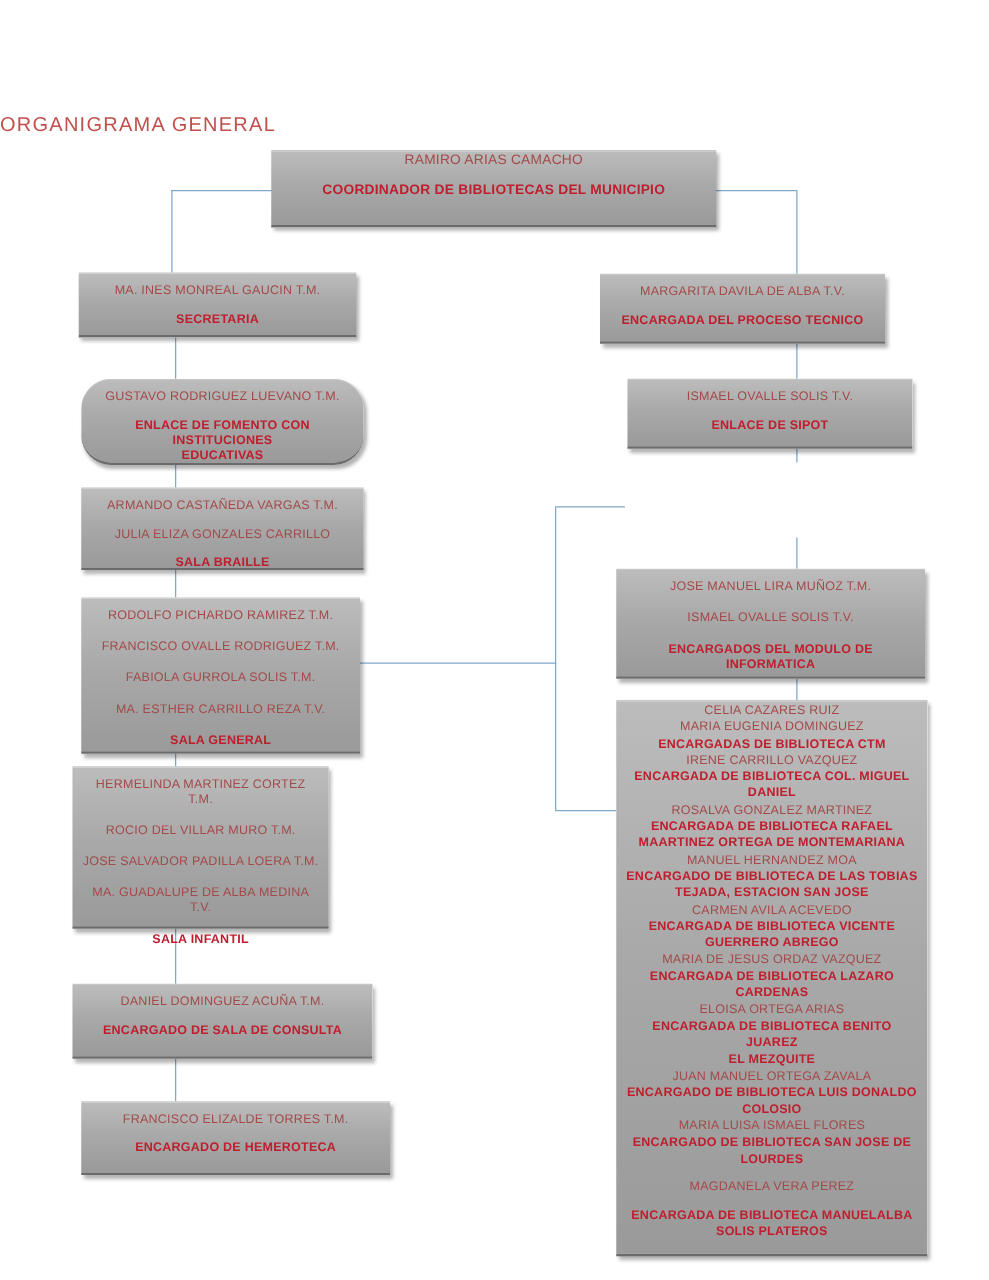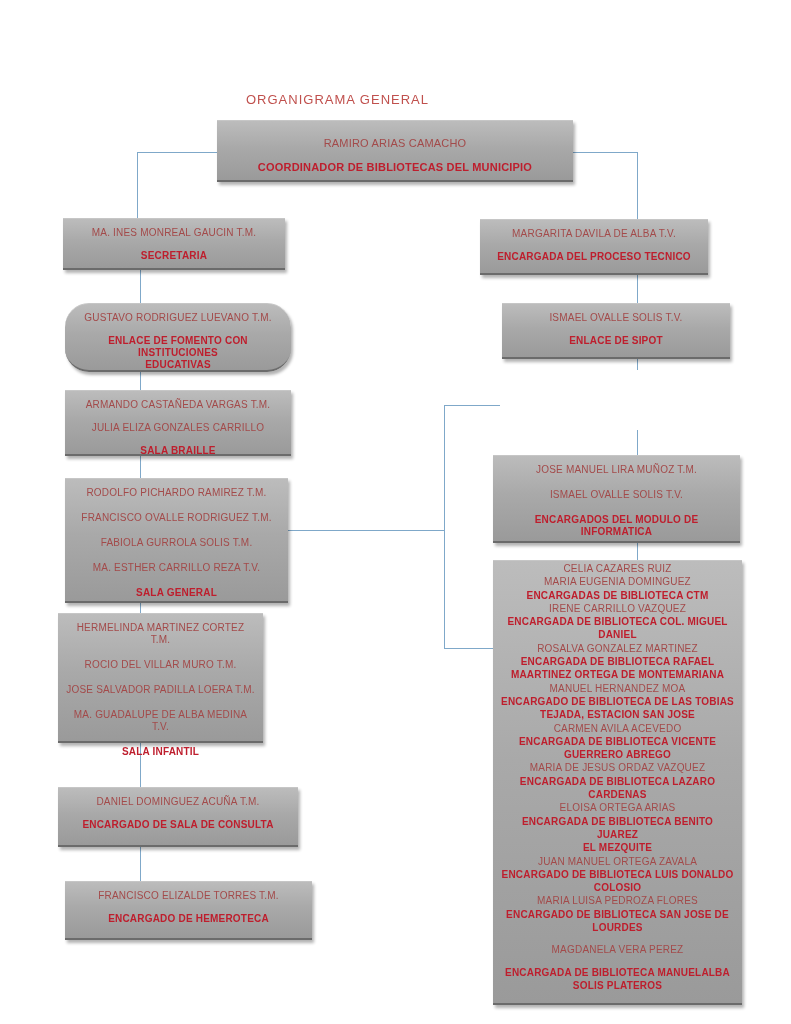--- a/index.html
+++ b/index.html
@@ -11,22 +11,21 @@
   html,body{margin:0;padding:0;background:#ffffff;}
   .canvas{
     position:relative;
     width:791px;height:1024px;
     background:#ffffff;
     font-family:"Liberation Sans", sans-serif;
     overflow:hidden;
   }
   .chart-title{
     position:absolute;top:92px;left:0;width:675px;
-    text-align:center;
-    font-size:13px;letter-spacing:1px;
+    font-size:16px;letter-spacing:1px;
     color:var(--title);
   }
   .connector{position:absolute;background:var(--connector);z-index:1;}
   .connector.h{height:1px;}
   .connector.v{width:1px;}
   .obox{
     position:absolute;z-index:2;
     background:linear-gradient(180deg,#bcbcbc 0%,#a9a9a9 45%,#9a9a9a 100%);
     border-bottom:2px solid #6b6b6b;
     border-top:1px solid #c6c6c6;
@@ -37,21 +36,21 @@
   }
   .line{
     font-size:10px;line-height:12px;
     color:var(--name);
     letter-spacing:0.2px;
   }
   .line.b{font-weight:bold;color:var(--role);}
   .obox .line + .line{margin-top:11px;}
   .obox.tall .line + .line{margin-top:13px;}
   .obox .line.cont{margin-top:0 !important;}
-  .obox.rootbox{padding-top:16px;}
+  .obox.rootbox{padding-top:1px;}
   .obox.rootbox .line{font-size:11px;}
   .obox.rootbox .line + .line{margin-top:12px;}
   .obox.bigbox{padding-top:1px;}
   .obox.bigbox .line{line-height:13.3px;margin:0;}
   .obox.bigbox .line + .line{margin-top:0;}
   .obox.bigbox .line.gap{margin-top:9px;}
 </style>
 </head>
 <body>
 
@@ -164,21 +163,21 @@
       <div class="line b">GUERRERO ABREGO</div>
       <div class="line">MARIA DE JESUS ORDAZ VAZQUEZ</div>
       <div class="line b">ENCARGADA DE BIBLIOTECA LAZARO</div>
       <div class="line b">CARDENAS</div>
       <div class="line">ELOISA ORTEGA ARIAS</div>
       <div class="line b">ENCARGADA DE BIBLIOTECA BENITO JUAREZ</div>
       <div class="line b">EL MEZQUITE</div>
       <div class="line">JUAN MANUEL ORTEGA ZAVALA</div>
       <div class="line b">ENCARGADO DE BIBLIOTECA LUIS DONALDO</div>
       <div class="line b">COLOSIO</div>
-      <div class="line">MARIA LUISA PEDROZA FLORES</div>
+      <div class="line">MARIA LUISA ISMAEL FLORES</div>
       <div class="line b">ENCARGADO DE BIBLIOTECA SAN JOSE DE</div>
       <div class="line b">LOURDES</div>
       <div class="line gap">MAGDANELA VERA PEREZ</div>
       <div class="line b gap">ENCARGADA DE BIBLIOTECA MANUELALBA</div>
       <div class="line b">SOLIS PLATEROS</div>
     </div>
 
 </div>
 
 </body></html>

